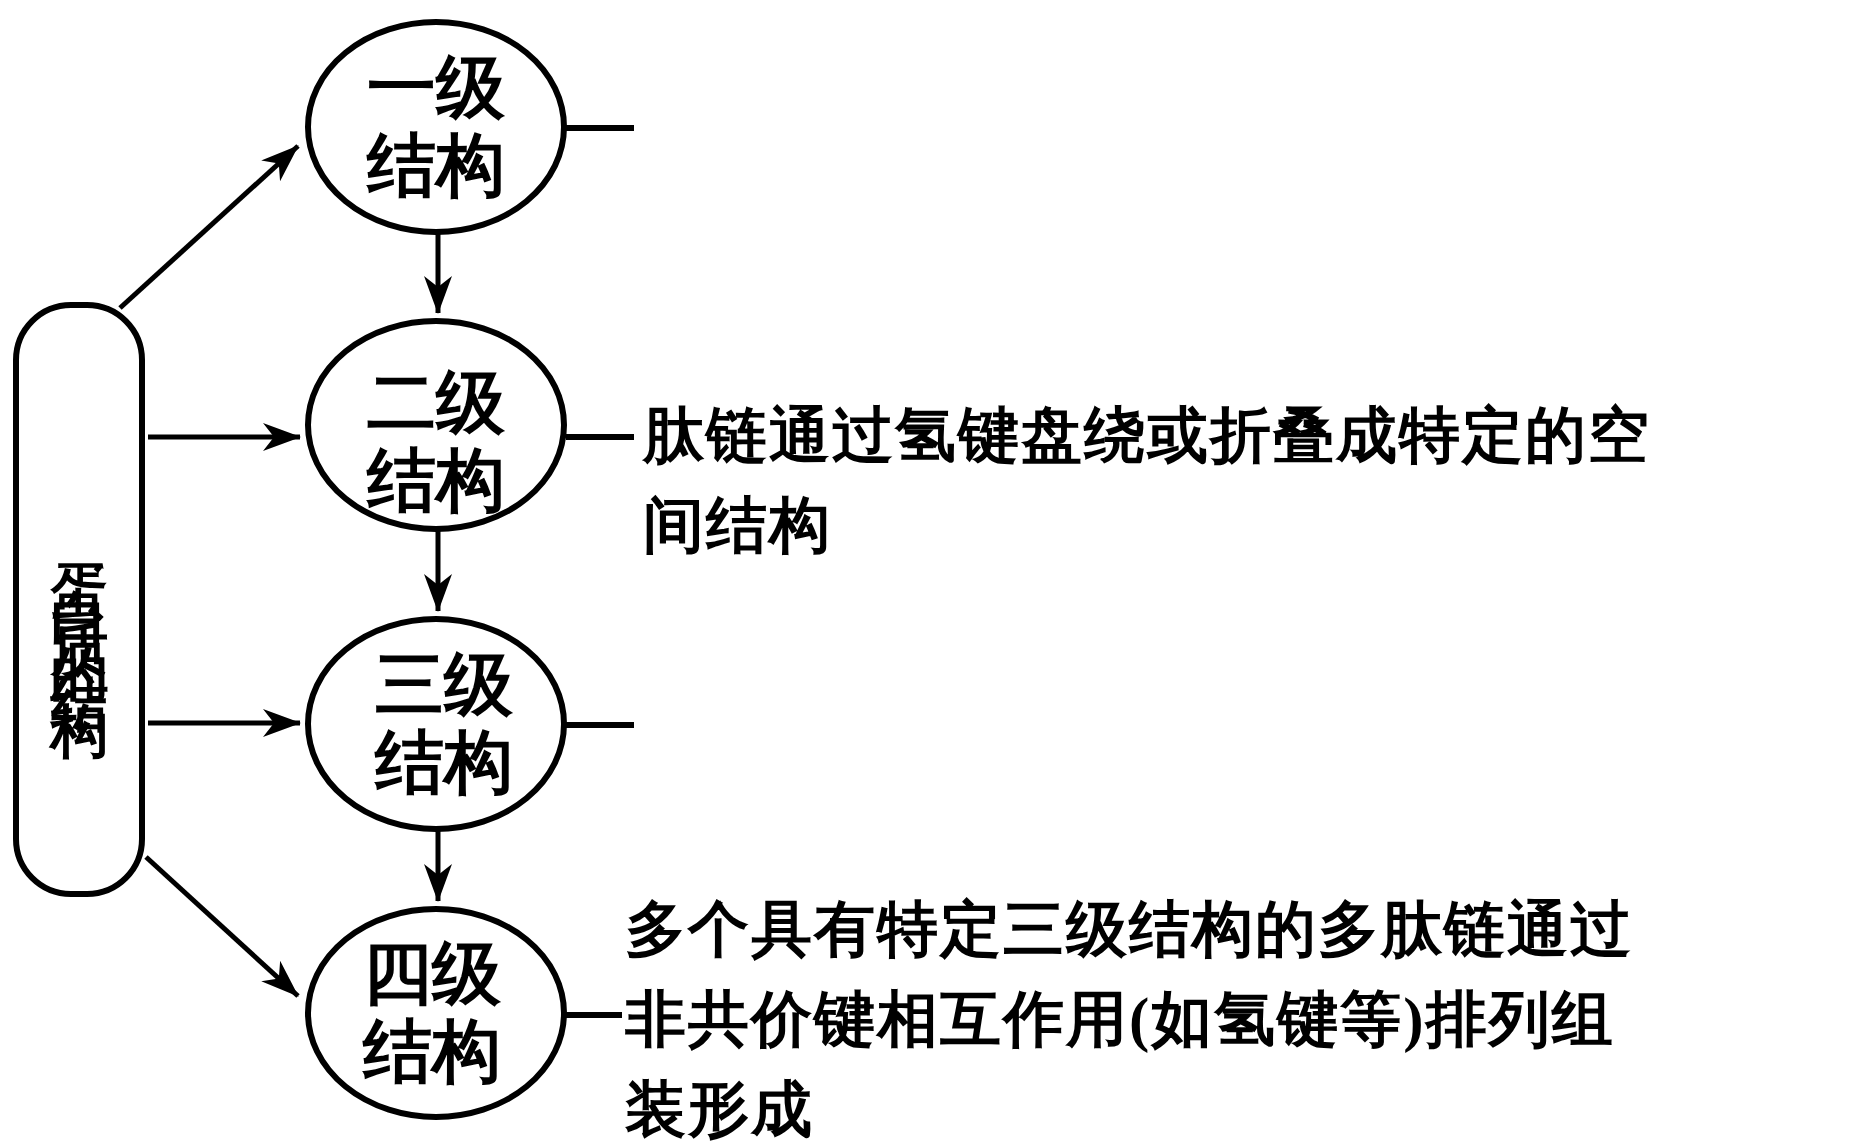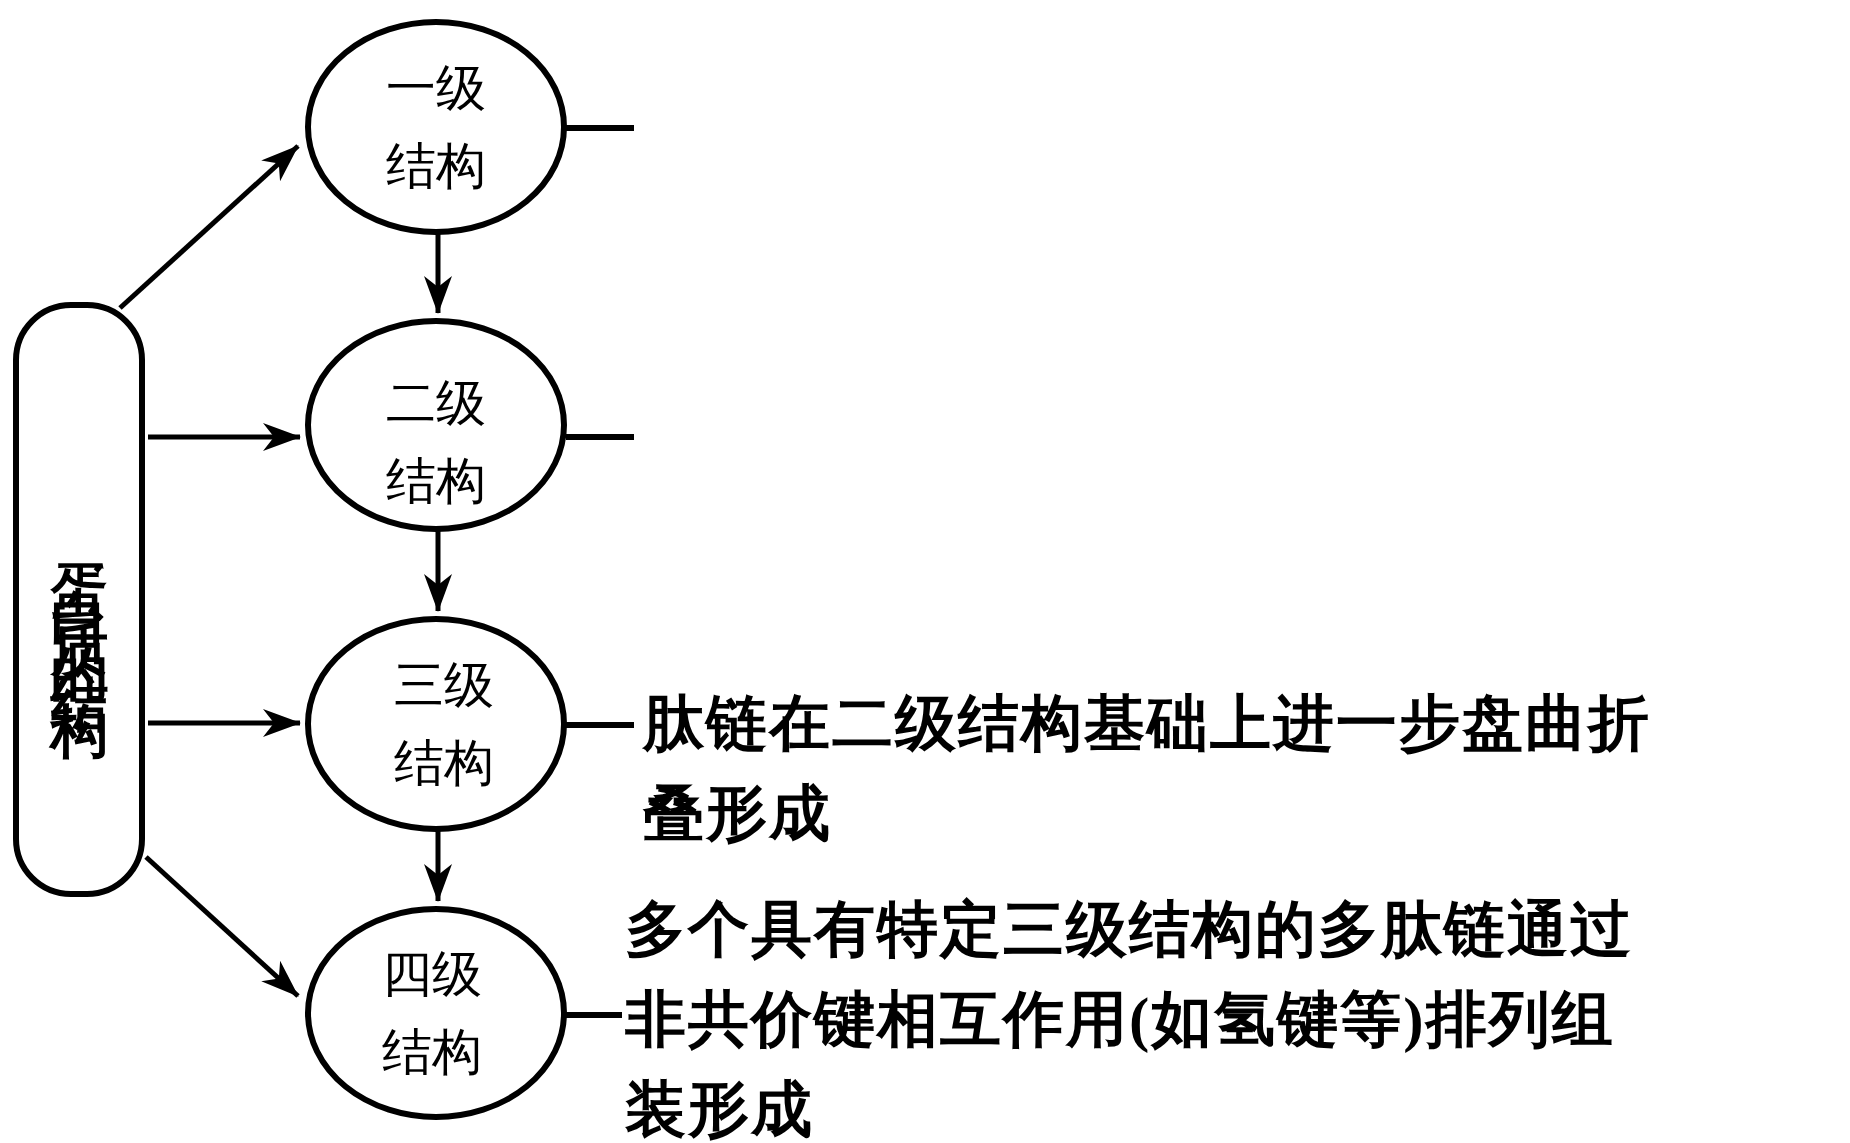--- a/index.html
+++ b/index.html
@@ -43,23 +43,23 @@
   }
   .node-label {
     position: absolute;
     width: 256px;
     height: 164px;
     display: flex;
     align-items: center;
     justify-content: center;
     text-align: center;
     white-space: pre-line;
-    font-size: 50px;
+    font-size: 69px;
     line-height: 78px;
-    font-weight: normal;
+    font-weight: bold;
   }
   .desc {
     position: absolute;
     white-space: pre-line;
     font-size: 61px;
     line-height: 90px;
     font-weight: bold;
     letter-spacing: 2px;
   }
   .lbl1 { left: 308px; top: 45px; }
@@ -111,19 +111,19 @@
 
   <div class="node-label lbl1">一级
 结构</div>
   <div class="node-label lbl2">二级
 结构</div>
   <div class="node-label lbl3">三级
 结构</div>
   <div class="node-label lbl4">四级
 结构</div>
 
-  <div class="desc desc3">肽链在二级结构基础上进一步盘曲折
-叠形成</div>
+  <div class="desc desc2">肽链通过氢键盘绕或折叠成特定的空
+间结构</div>
   <div class="desc desc4">多个具有特定三级结构的多肽链通过
 非共价键相互作用(如氢键等)排列组
 装形成</div>
 
 </div>
 
 </body></html>

